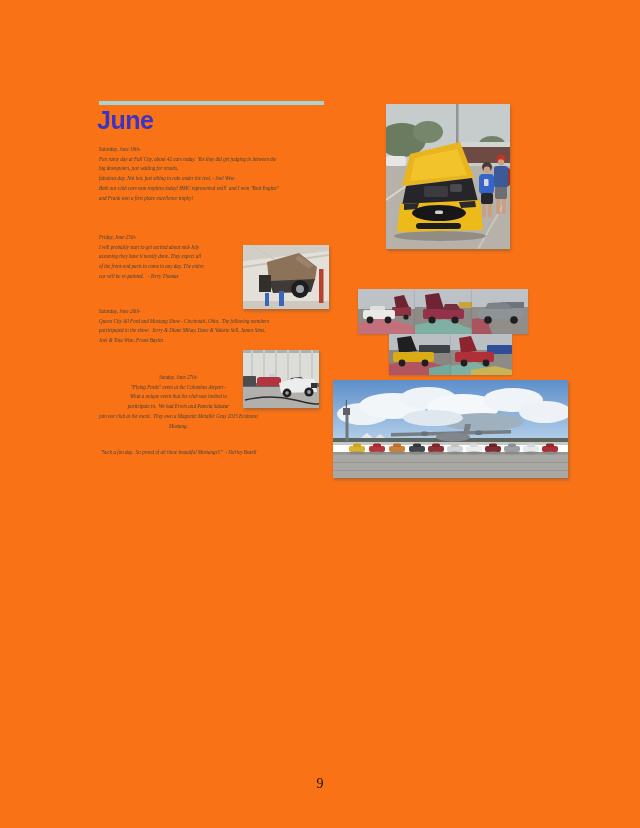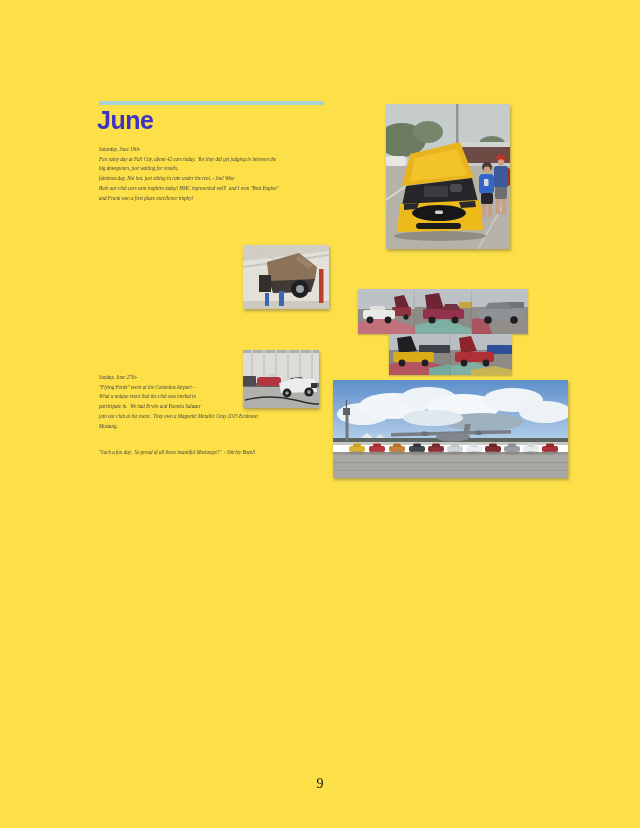--- a/index.html
+++ b/index.html
@@ -1,29 +1,29 @@
 <!DOCTYPE html>
 <html><head>
 <meta charset="utf-8">
 <style>
   html,body{margin:0;padding:0;background:#fff;}
-  #page{position:relative;width:640px;height:828px;background:#fde047;overflow:hidden;
+  #page{position:relative;width:640px;height:828px;background:#f97316;overflow:hidden;
         font-family:"Liberation Sans",sans-serif;}
   
   #accent-bar{position:absolute;left:99px;top:101px;width:225px;height:4px;background:#a8d4d6;}
   #month-title{position:absolute;left:97px;top:106px;font-family:"Liberation Sans",sans-serif;
         font-weight:700;font-size:25px;letter-spacing:-0.5px;color:#3b33c4;}
   
   .txt{font-family:cursive;font-size:7px;line-height:9.7px;color:#3f3f3f;
        white-space:pre;transform:scaleX(0.72);transform-origin:0 0;}
   .entry{position:absolute;left:99px;font-style:italic;}
   #entry-june19{top:145px;}
   #entry-june25{top:233px;}
   #entry-june26{top:307px;}
-  #entry-june27{top:373px;}
+  #entry-june27{top:373px;text-align:center;}
   .quote-gap{margin-top:17px;}
   
   #tagline{position:absolute;left:99px;top:203px;height:16px;width:230px;}
   #tagline .t1{position:absolute;left:0;top:5px;}
   #tagline .t2{position:absolute;left:127px;top:5px;}
   .emoji{position:absolute;left:104px;top:0;width:14px;height:14px;border-radius:50%;
          background:radial-gradient(circle at 35% 30%,#ffd84d,#f2ae14);}
   .emoji::before{content:"";position:absolute;left:1.5px;right:1.5px;top:4px;height:4px;
          background:#24242a;border-radius:2px;}
   .emoji::after{content:"";position:absolute;left:4px;right:4px;bottom:2px;height:3px;
@@ -55,21 +55,34 @@
 
   <div class="entry" id="entry-june19">
     <div class="txt">Saturday, June 19th-</div>
     <div class="txt">Fun rainy day at Fall City, about 42 cars today.  Yes they did get judging in between the
 big downpours, just waiting for results,
 fabulous day. Not hot, just sitting in rain under the tent. - Joel Wise
 Both our club cars won trophies today! HMC represented well!  and I won "Best Engine"
 and Frank won a first place excellence trophy!</div>
   </div>
 
-
+  <div class="entry" id="entry-june25">
+    <div class="txt">Friday, June 25th-</div>
+    <div class="txt">I will probably start to get excited about mid-July
+assuming they have it mostly done. They expect all
+of the front-end parts to come in any day. The entire
+car will be re-painted.   - Terry Thomas</div>
+  </div>
+
+  <div class="entry" id="entry-june26">
+    <div class="txt">Saturday, June 26th-</div>
+    <div class="txt">Queen City All Ford and Mustang Show - Cincinnati, Ohio.  The following members
+participated in the show:  Jerry &amp; Diane Mihay, Dave &amp; Valarie Sell, James Sims,
+Joel &amp; Tina Wise, Frank Bayles</div>
+  </div>
 
   <div class="entry" id="entry-june27">
     <div class="txt">Sunday, June 27th-</div>
     <div class="txt">"Flying Fords" event at the Columbus Airport -
 What a unique event that the club was invited to
 participate in.  We had Erwin and Pamela Salazar</div>
     <div class="txt">join our club at the event.  They own a Magnetic Metallic Gray 2015 Ecoboost
 Mustang.</div>
     <div class="txt quote-gap">"Such a fun day.  So proud of all these beautiful Mustangs!!"  - Shirley Bozell</div>
   </div>

